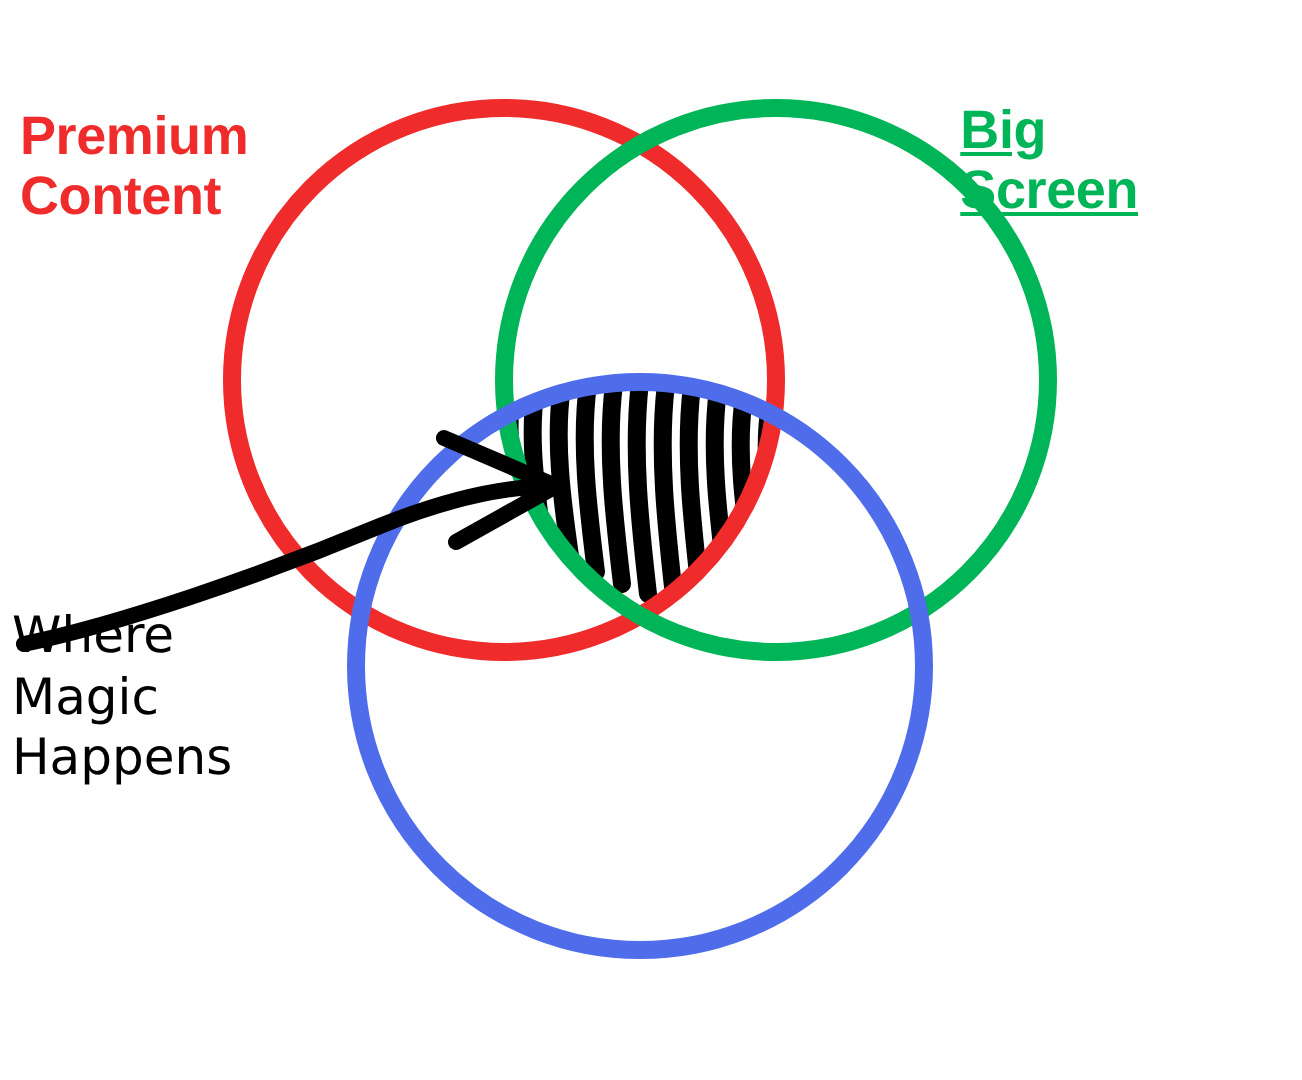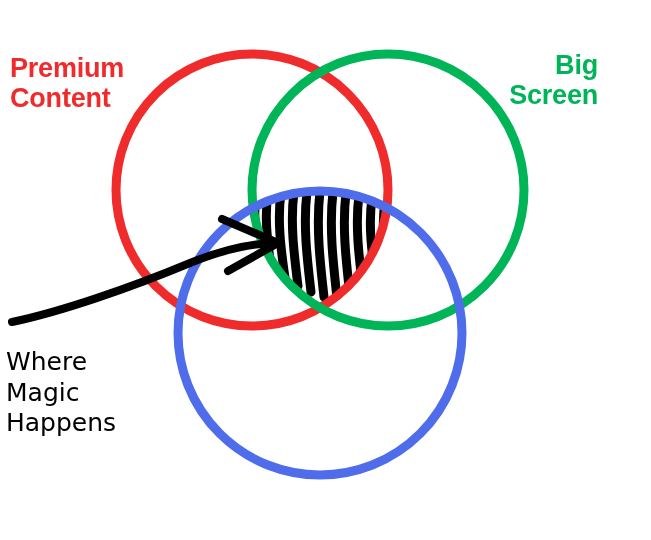--- a/index.html
+++ b/index.html
@@ -34,41 +34,40 @@
     letter-spacing: -0.2px;
     white-space: pre-line;
     user-select: none;
   }
   #label-premium {
     left: 10px;
     top: 53px;
     text-align: left;
   }
   #label-big-screen {
-    right: 1px;
+    right: 30px;
     top: 50px;
-    text-align: right;
+    text-decoration: underline;
   }
   #label-precise {
     right: 12px;
     top: 417px;
     text-align: right;
   }
   .handwritten {
     position: absolute;
     left: 6px;
     top: 303px;
     font-family: "DejaVu Sans", sans-serif;
     font-size: 25px;
     font-weight: 500;
     line-height: 1.22;
     color: #000000;
     white-space: pre-line;
     user-select: none;
-    margin-top: 44px;
   }
 </style>
 </head>
 <body>
 
 <div id="canvas">
 
   <svg id="venn-svg" viewBox="0 0 651 540" xmlns="http://www.w3.org/2000/svg">
 
     <defs>

